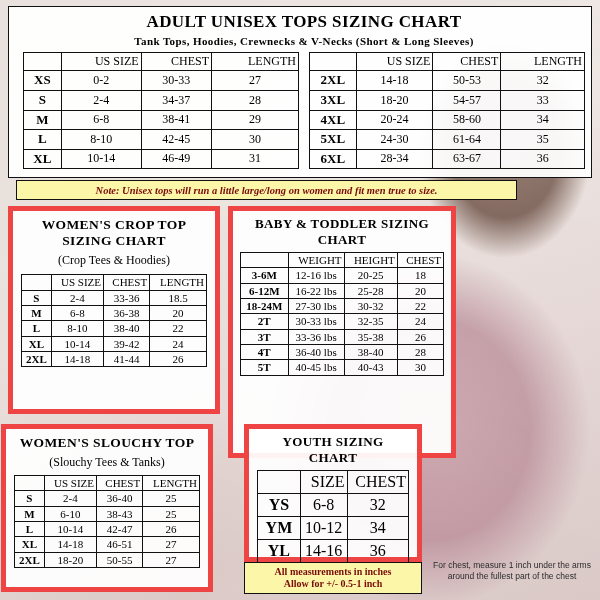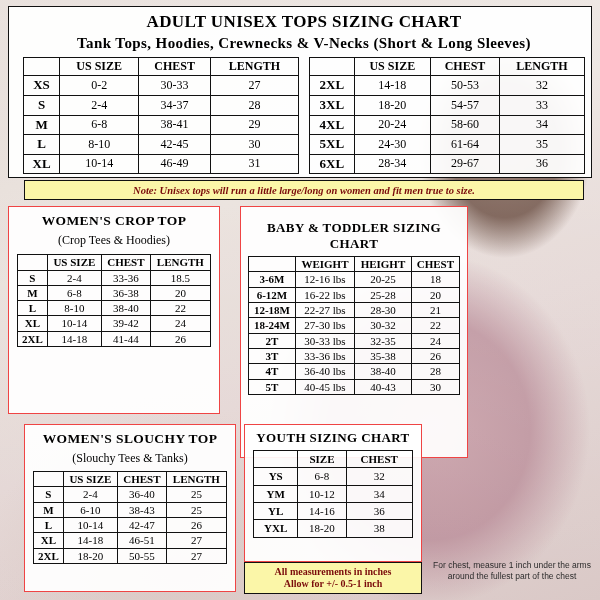--- a/index.html
+++ b/index.html
@@ -33,21 +33,21 @@
   }
   .bg-shade {
     position: absolute;
     inset: 0;
     background: linear-gradient(180deg, rgba(255,255,255,0.35), rgba(255,255,255,0.15) 40%, rgba(255,255,255,0.05));
   }
 
   .panel {
     position: absolute;
     background: rgba(255,255,255,0.93);
-    border: 1px solid #ef4444;
+    border: 5px solid #ef4444;
     box-sizing: border-box;
   }
 
   .title {
     text-align: center;
     font-weight: bold;
     letter-spacing: 0.4px;
   }
 
   table.grid {
@@ -57,53 +57,54 @@
   }
   table.grid th, table.grid td {
     border: 1px solid #111;
     text-align: center;
     padding: 1px 2px;
     font-size: 11px;
     line-height: 1.12;
     white-space: nowrap;
   }
   table.grid th {
-    font-weight: bold;
+    font-weight: normal;
     font-size: 11px;
+    text-align: right;
   }
   table.grid td.rowhead {
     font-weight: bold;
   }
 
   
   #top-chart {
     left: 8px; top: 6px; width: 584px; height: 172px;
     background: rgba(255,255,255,0.94);
     border: 1px solid #111;
     padding: 5px 6px 4px 14px;
   }
   #top-chart .t1 { font-size: 17px; }
-  #top-chart .t2 { font-size: 15px; margin-top: 3px; margin-bottom: 5px; }
+  #top-chart .t2 { font-size: 11px; margin-top: 3px; margin-bottom: 5px; }
   .twocol {
     display: flex;
     gap: 10px;
   }
   .twocol > div { flex: 1; }
   #top-chart table.grid th, #top-chart table.grid td {
     font-size: 12px;
     padding: 2px 2px;
   }
   #top-chart table.grid td.rowhead, #top-chart table.grid th.rowhead {
     font-size: 13px;
   }
 
   
   #note {
     position: absolute;
-    left: 24px; top: 180px; width: 560px; height: 20px;
+    left: 16px; top: 180px; width: 501px; height: 20px;
     background: #fbf6a8;
     border: 1px solid #111;
     box-sizing: border-box;
     display: flex; align-items: center; justify-content: center;
     font-size: 10.5px;
     font-style: italic;
     font-weight: bold;
     color: #7a0b0b;
     text-align: right;
   }
@@ -111,40 +112,40 @@
   
   #crop {
     left: 8px; top: 206px; width: 212px; height: 208px;
     padding: 6px 8px;
   }
   #crop .t1 { font-size: 13.5px; line-height: 1.2; }
   #crop .sub { text-align:center; font-size: 12px; margin: 4px 0 6px; }
 
   
   #baby {
-    left: 240px; top: 206px; width: 228px; height: 252px;
-    padding: 13px 7px;
+    left: 228px; top: 206px; width: 228px; height: 252px;
+    padding: 5px 7px;
   }
   #baby .t1 { font-size: 13px; margin-bottom: 4px; }
 
   
   #slouchy {
-    left: 24px; top: 424px; width: 212px; height: 168px;
+    left: 1px; top: 424px; width: 212px; height: 168px;
     padding: 6px 8px;
   }
   #slouchy .t1 { font-size: 13.5px; }
   #slouchy .sub { text-align:center; font-size: 12px; margin: 4px 0 5px; }
 
   
   #youth {
     left: 244px; top: 424px; width: 178px; height: 138px;
     padding: 5px 8px;
   }
   #youth .t1 { font-size: 13px; margin-bottom: 4px; }
-  #youth table.grid th, #youth table.grid td { font-size: 11px; padding: 2px; margin-top: 48px; }
+  #youth table.grid th, #youth table.grid td { font-size: 16px; padding: 2px; margin-top: 48px; }
 
   
   #measure {
     position: absolute;
     left: 244px; top: 562px; width: 178px; height: 32px;
     background: #fbf6a8;
     border: 1px solid #111;
     box-sizing: border-box;
     display: flex; flex-direction: column; align-items: center; justify-content: center;
     font-size: 10px;
@@ -248,33 +249,34 @@
           </tr>
           <tr>
             <td class="rowhead">5XL</td>
             <td>24-30</td>
             <td>61-64</td>
             <td>35</td>
           </tr>
           <tr>
             <td class="rowhead">6XL</td>
             <td>28-34</td>
-            <td>29-67</td>
+            <td>63-67</td>
             <td>36</td>
           </tr>
         </tbody>
           </table>
       </div>
     </div>
   </div>
 
   <div id="note">Note: Unisex tops will run a little large/long on women and fit men true to size.</div>
 
   <div class="panel" id="crop">
     <div class="title t1">WOMEN'S CROP TOP</div>
+    <div class="title t1">SIZING CHART</div>
     <div class="sub">(Crop Tees &amp; Hoodies)</div>
     <table class="grid">
       <tbody>
           <tr>
         <th></th>
         <th>US SIZE</th>
         <th>CHEST</th>
         <th>LENGTH</th>
       </tr>
       <tr>
@@ -325,26 +327,20 @@
         <td class="rowhead">3-6M</td>
         <td>12-16 lbs</td>
         <td>20-25</td>
         <td>18</td>
       </tr>
       <tr>
         <td class="rowhead">6-12M</td>
         <td>16-22 lbs</td>
         <td>25-28</td>
         <td>20</td>
-      </tr>
-      <tr>
-        <td class="rowhead">12-18M</td>
-        <td>22-27 lbs</td>
-        <td>28-30</td>
-        <td>21</td>
       </tr>
       <tr>
         <td class="rowhead">18-24M</td>
         <td>27-30 lbs</td>
         <td>30-32</td>
         <td>22</td>
       </tr>
       <tr>
         <td class="rowhead">2T</td>
         <td>30-33 lbs</td>

